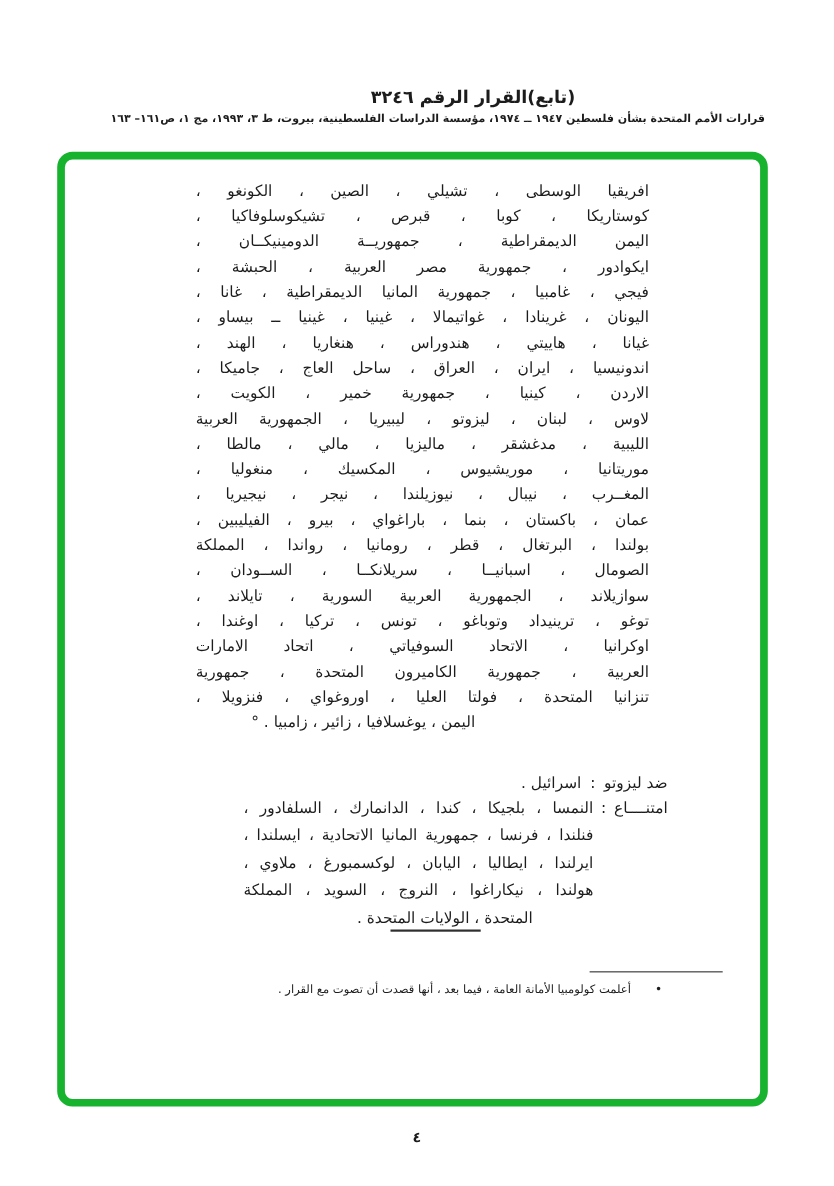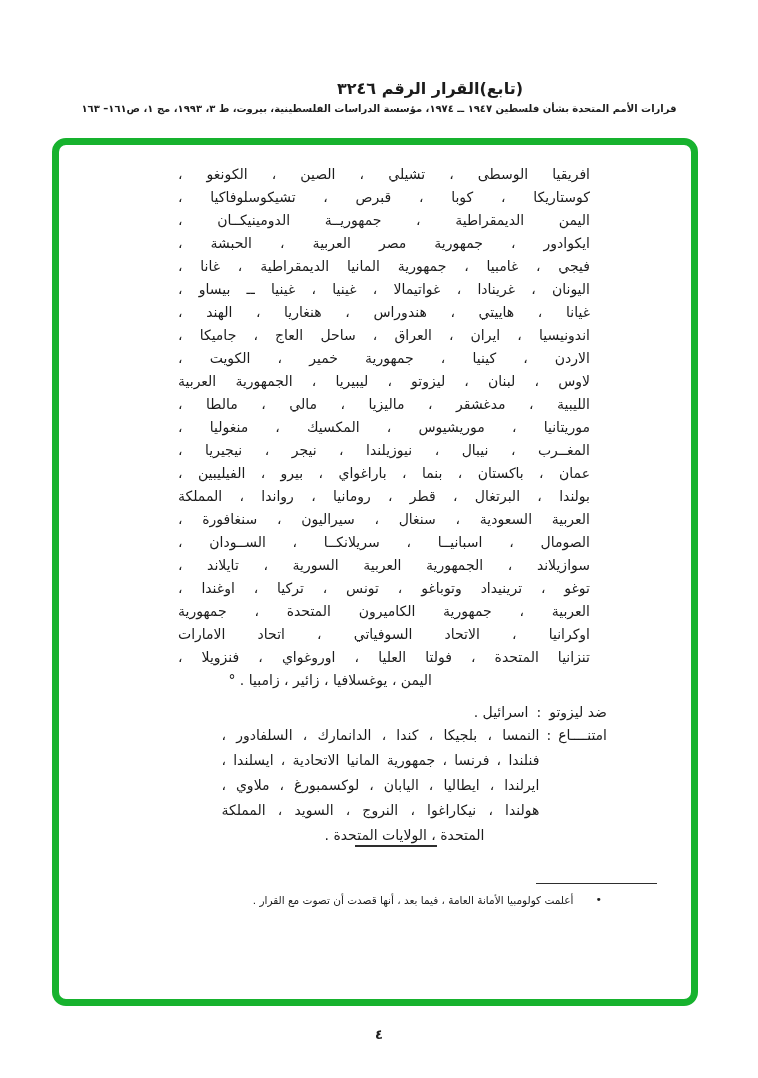--- a/index.html
+++ b/index.html
@@ -6,21 +6,21 @@
   html,body { width:758px; height:1078px; background:#ffffff; }
   body { font-family:"DejaVu Sans", sans-serif; color:#1c1c1c; overflow:hidden; }
   .page { position:relative; width:758px; height:968px; background:#fff;border-radius:16px; }
 
   .doc-title{
     position:absolute; top:79px; left:430px; transform:translateX(-50%);
     direction:rtl; font-weight:bold; font-size:16px; white-space:nowrap;
     letter-spacing:0.2px;
   }
   .doc-subtitle{
-    position:absolute; top:103px; left:379px; transform:translateX(-50%);
+    position:absolute; top:103px; left:398px; transform:translateX(-50%);
     direction:rtl; font-weight:bold; font-size:10px; white-space:nowrap;
   }
 
   .green-box{
     position:absolute; left:52px; top:138px; width:646px; height:868px;
     border:7px solid #17b22e; border-radius:14px; background:#fff;
   }
   .box-content{ position:relative; width:100%; height:100%; direction:rtl; }
 
   .in-favor{
@@ -92,26 +92,25 @@
         <div class="line">اليونان ، غرينادا ، غواتيمالا ، غينيا ، غينيا ــ بيساو ،</div>
         <div class="line">غيانا ، هاييتي ، هندوراس ، هنغاريا ، الهند ،</div>
         <div class="line">اندونيسيا ، ايران ، العراق ، ساحل العاج ، جاميكا ،</div>
         <div class="line">الاردن ، كينيا ، جمهورية خمير ، الكويت ،</div>
         <div class="line">لاوس ، لبنان ، ليزوتو ، ليبيريا ، الجمهورية العربية</div>
         <div class="line">الليبية ، مدغشقر ، ماليزيا ، مالي ، مالطا ،</div>
         <div class="line">موريتانيا ، موريشيوس ، المكسيك ، منغوليا ،</div>
         <div class="line">المغــرب ، نيبال ، نيوزيلندا ، نيجر ، نيجيريا ،</div>
         <div class="line">عمان ، باكستان ، بنما ، باراغواي ، بيرو ، الفيليبين ،</div>
         <div class="line">بولندا ، البرتغال ، قطر ، رومانيا ، رواندا ، المملكة</div>
-        <div class="line">العربية السعودية ، سنغال ، سيراليون ، سنغافورة ،</div>
         <div class="line">الصومال ، اسبانيــا ، سريلانكــا ، الســودان ،</div>
         <div class="line">سوازيلاند ، الجمهورية العربية السورية ، تايلاند ،</div>
         <div class="line">توغو ، ترينيداد وتوباغو ، تونس ، تركيا ، اوغندا ،</div>
+        <div class="line">اوكرانيا ، الاتحاد السوفياتي ، اتحاد الامارات</div>
         <div class="line">العربية ، جمهورية الكاميرون المتحدة ، جمهورية</div>
-        <div class="line">اوكرانيا ، الاتحاد السوفياتي ، اتحاد الامارات</div>
         <div class="line">تنزانيا المتحدة ، فولتا العليا ، اوروغواي ، فنزويلا ،</div>
         <div class="line last-line">اليمن ، يوغسلافيا ، زائير ، زامبيا . °</div>
       </div>
 
       <div class="vote-row">
         <span class="vote-label">ضد ليزوتو</span>
         <span class="colon">:</span>
         <span class="vote-value">اسرائيل .</span>
       </div>
 

